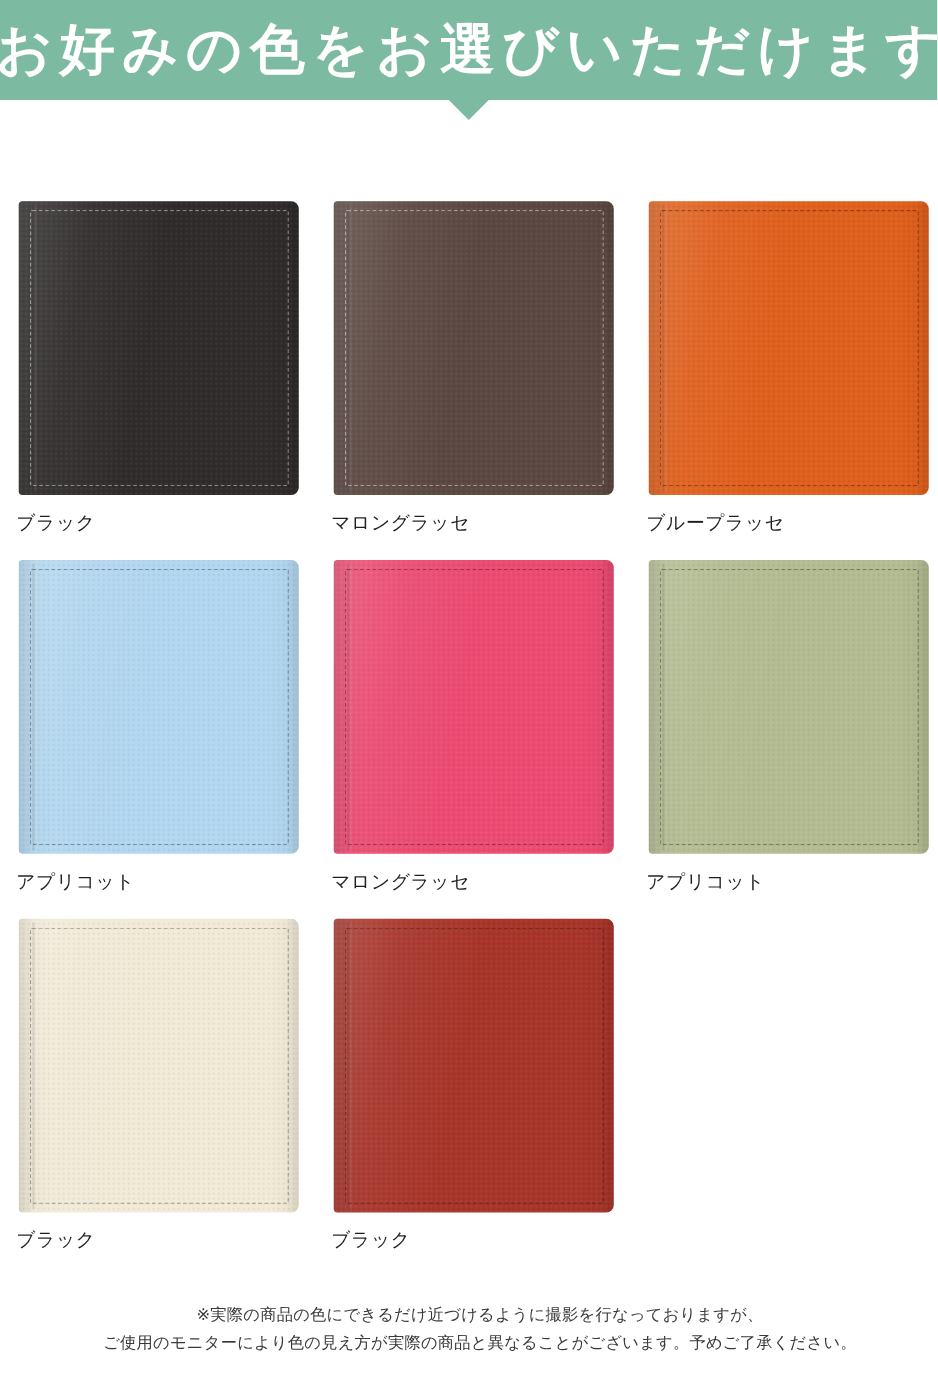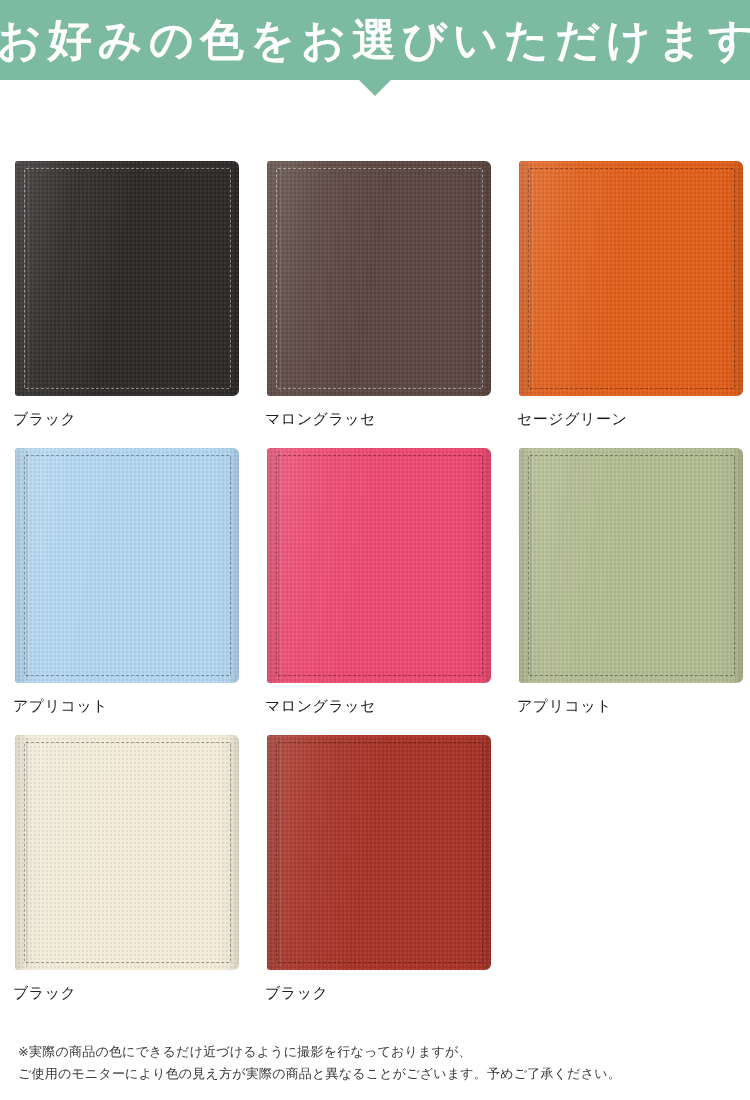--- a/index.html
+++ b/index.html
@@ -136,20 +136,21 @@
     color: #221e1e;
     white-space: nowrap;
   }
 
   
   .footnote {
     position: absolute;
     left: 0;
     right: 0;
     bottom: 14px;
+    text-align: center;
     font-size: 13px;
     line-height: 1.75;
     color: #3b3838;
     letter-spacing: 0.2px;
     padding-left: 18px;
   }
   .footnote div {
     white-space: nowrap;
   }
 </style>
@@ -185,21 +186,21 @@
       <div class="color-label">マロングラッセ</div>
     </div>
     <div class="color-cell">
       <div class="swatch">
         <div class="wallet" style="background: rgb(224, 96, 29);">
           <div class="wallet-gloss"></div>
           <div class="spine"></div>
           <div class="stitch dark"></div>
         </div>
       </div>
-      <div class="color-label">セージグリーン</div>
+      <div class="color-label">ブループラッセ</div>
     </div>
     <div class="color-cell">
       <div class="swatch">
         <div class="wallet" style="background: rgb(179, 215, 240);">
           <div class="wallet-gloss"></div>
           <div class="spine"></div>
           <div class="stitch dark"></div>
         </div>
       </div>
       <div class="color-label">アプリコット</div>

